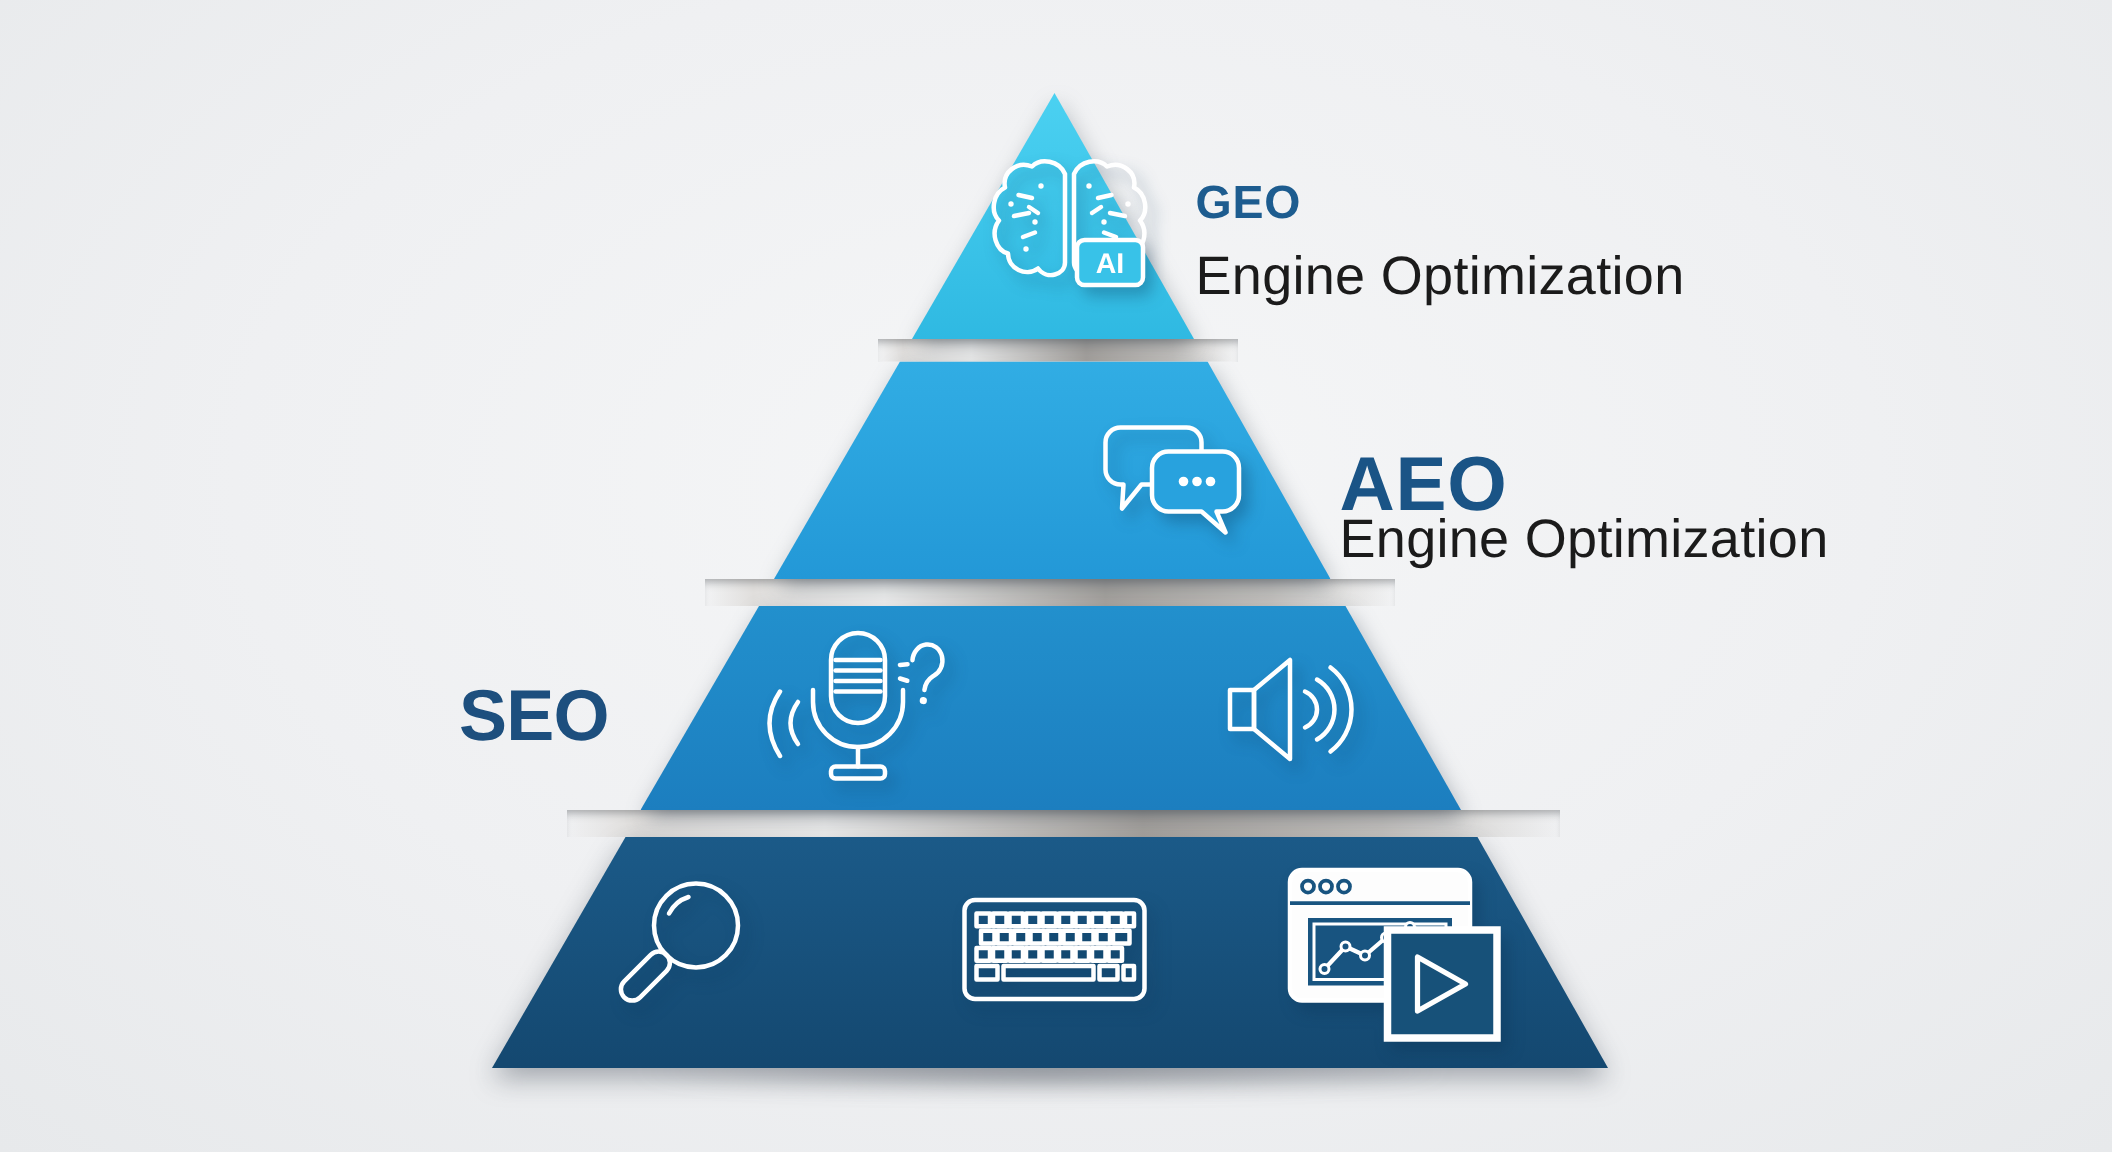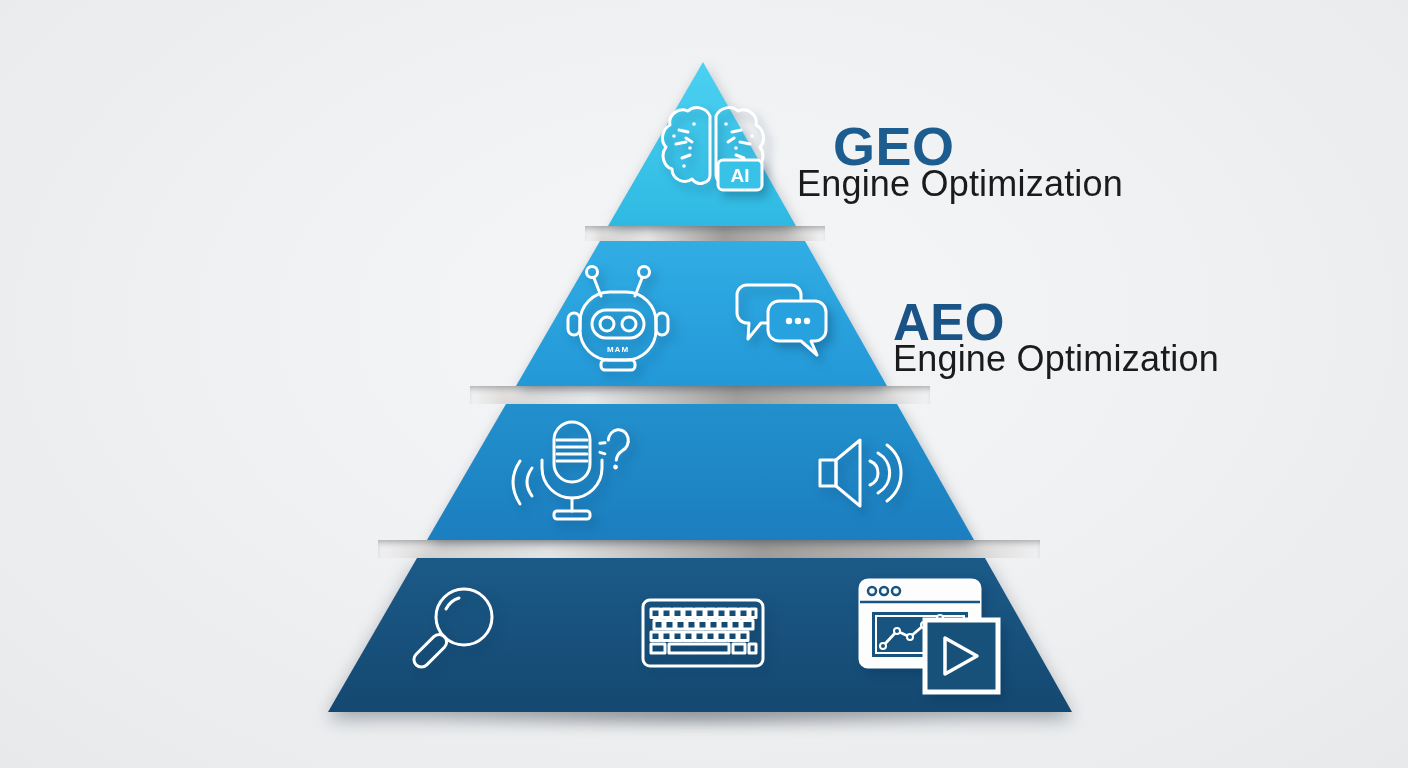--- a/index.html
+++ b/index.html
@@ -32,21 +32,21 @@
         background:radial-gradient(50% 50% at 48% 45%, rgba(108,113,120,.55), rgba(108,113,120,0) 72%);
         filter:blur(7px);}
   
   .icon{position:absolute;filter:drop-shadow(5px 6px 5px rgba(5,45,80,.30));}
   .icon svg{display:block;width:100%;height:100%;overflow:visible;}
   .ol{fill:none;stroke:#ffffff;stroke-width:3;stroke-linecap:round;stroke-linejoin:round;}
   .dotf{fill:#ffffff;stroke:none;}
   
   .ttl{position:absolute;font-weight:bold;line-height:1;letter-spacing:.5px;}
   .sub{position:absolute;font-size:36px;line-height:1.1;color:#1b1b1b;letter-spacing:.2px;}
-  .ttl-geo{left:833px;top:119px;font-size:54px;color:#1d5c8f;}
+  .ttl-geo{left:797px;top:119px;font-size:31px;color:#1d5c8f;}
   .sub-geo{left:797px;top:164px;}
   .ttl-aeo{left:893px;top:297px;font-size:51px;color:#1a5486;}
   .sub-aeo{left:893px;top:339px;}
   .ttl-seo{left:306px;top:454px;font-size:48px;color:#1d4f7e;letter-spacing:-.5px;}
 </style>
 </head>
 <body>
 
 <div class="stage">
 
@@ -93,38 +93,20 @@
           <circle cx="86" cy="66" r="1.8"></circle>
           <circle cx="96" cy="36" r="1.8"></circle>
       </g>
       <g>
         <rect x="62" y="60" width="44" height="30" rx="5" fill="#38c2e8" stroke="#ffffff" stroke-width="3"></rect>
         <text x="84" y="82" font-size="19" font-weight="bold" fill="#ffffff" text-anchor="middle" font-family="Liberation Sans, sans-serif">AI</text>
       </g>
     </svg>
   </div>
 
-  <div class="icon" style="left:561px;top:256px;width:114px;height:118px;">
-    <svg viewBox="0 0 114 118" xmlns="http://www.w3.org/2000/svg">
-      <g class="ol" stroke-width="3.2">
-        <path d="M40,40 L33,22"></path>
-          <circle cx="31" cy="16" r="5.5"></circle>
-        <path d="M74,40 L81,22"></path>
-          <circle cx="83" cy="16" r="5.5"></circle>
-        <rect x="7" y="57" width="12" height="22" rx="6"></rect>
-        <rect x="95" y="57" width="12" height="22" rx="6"></rect>
-        <rect x="19" y="36" width="76" height="68" rx="30"></rect>
-        <rect x="31" y="54" width="52" height="28" rx="14"></rect>
-        <circle cx="46" cy="68" r="7"></circle>
-          <circle cx="68" cy="68" r="7"></circle>
-        <rect x="40" y="104" width="34" height="10" rx="4"></rect>
-      </g>
-      <text x="57" y="96" font-size="8" font-weight="bold" fill="#ffffff" text-anchor="middle" letter-spacing="1" font-family="Liberation Sans, sans-serif">MAM</text>
-    </svg>
-  </div>
 
   <div class="icon" style="left:733px;top:279px;width:104px;height:84px;">
     <svg viewBox="0 0 104 84" xmlns="http://www.w3.org/2000/svg">
       <path class="ol" d="M14,6 h44 a10,10 0 0 1 10,10 v18 a10,10 0 0 1 -10,10 h-30 l-13,16 l1,-16 h-2 a10,10 0 0 1 -10,-10 v-18 a10,10 0 0 1 10,-10 Z"></path>
       <path d="M46,22 h36 a11,11 0 0 1 11,11 v18 a11,11 0 0 1 -11,11 h-4 l6,14 l-16,-14 h-22 a11,11 0 0 1 -11,-11 v-18 a11,11 0 0 1 11,-11 Z" fill="#28a2de" stroke="#ffffff" stroke-width="3" stroke-linejoin="round"></path>
       <g class="dotf">
           <circle cx="56" cy="42" r="3.2"></circle>
           <circle cx="65" cy="42" r="3.2"></circle>
           <circle cx="74" cy="42" r="3.2"></circle>
         </g>
@@ -243,14 +225,15 @@
       </g>
     </svg>
   </div>
 
   <div class="ttl ttl-geo">GEO</div>
   <div class="sub sub-geo">Engine Optimization</div>
 
   <div class="ttl ttl-aeo">AEO</div>
   <div class="sub sub-aeo">Engine Optimization</div>
 
+  <div class="ttl ttl-seo">SEO</div>
 
 </div>
 
 </body></html>

